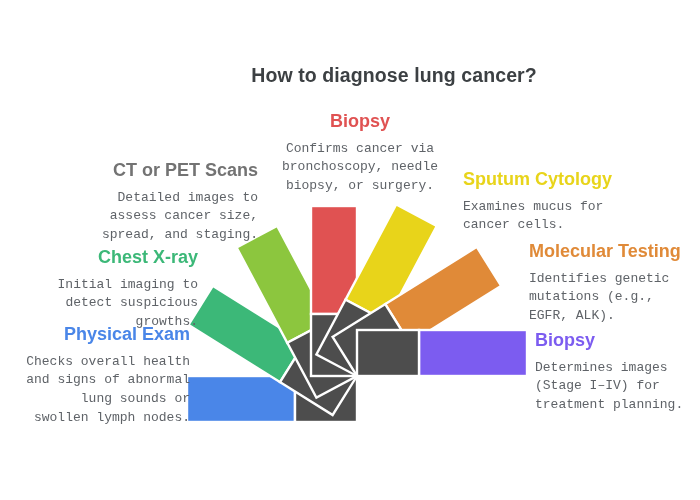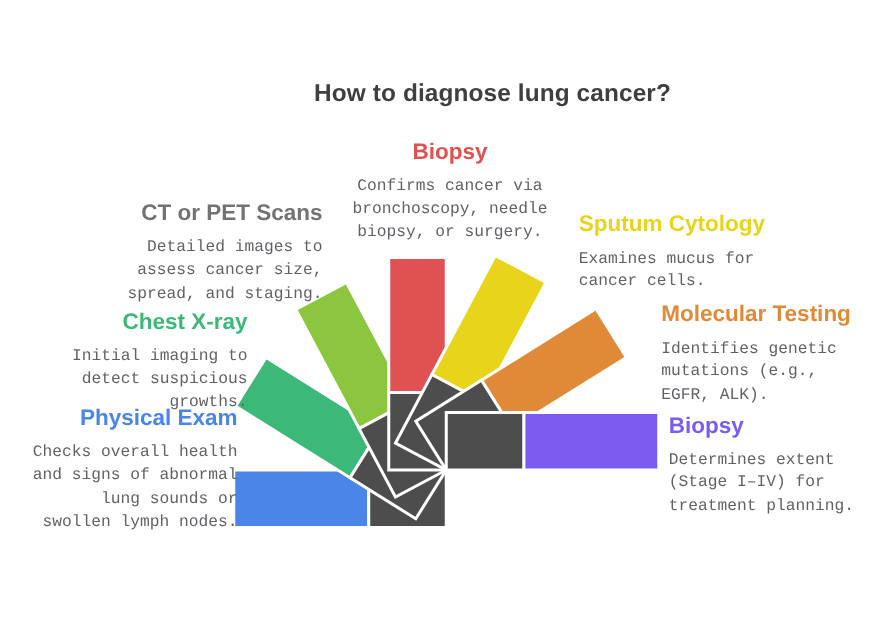--- a/index.html
+++ b/index.html
@@ -132,16 +132,16 @@
     <div class="label-desc">Identifies genetic mutations (e.g., EGFR, ALK).</div>
   </div>
 
   <div class="label-block align-left" id="lbl-sputum-cytology">
     <div class="label-title" id="ttl-sputum-cytology" style="color: rgb(232, 212, 26);">Sputum Cytology</div>
     <div class="label-desc">Examines mucus for cancer cells.</div>
   </div>
 
   <div class="label-block align-left" id="lbl-staging">
     <div class="label-title" id="ttl-staging" style="color: rgb(124, 92, 240);">Biopsy</div>
-    <div class="label-desc">Determines extent (Stage I–IV) for treatment planning.</div>
+    <div class="label-desc">Determines images (Stage I–IV) for treatment planning.</div>
   </div>
 
 </div>
 
 </body></html>

